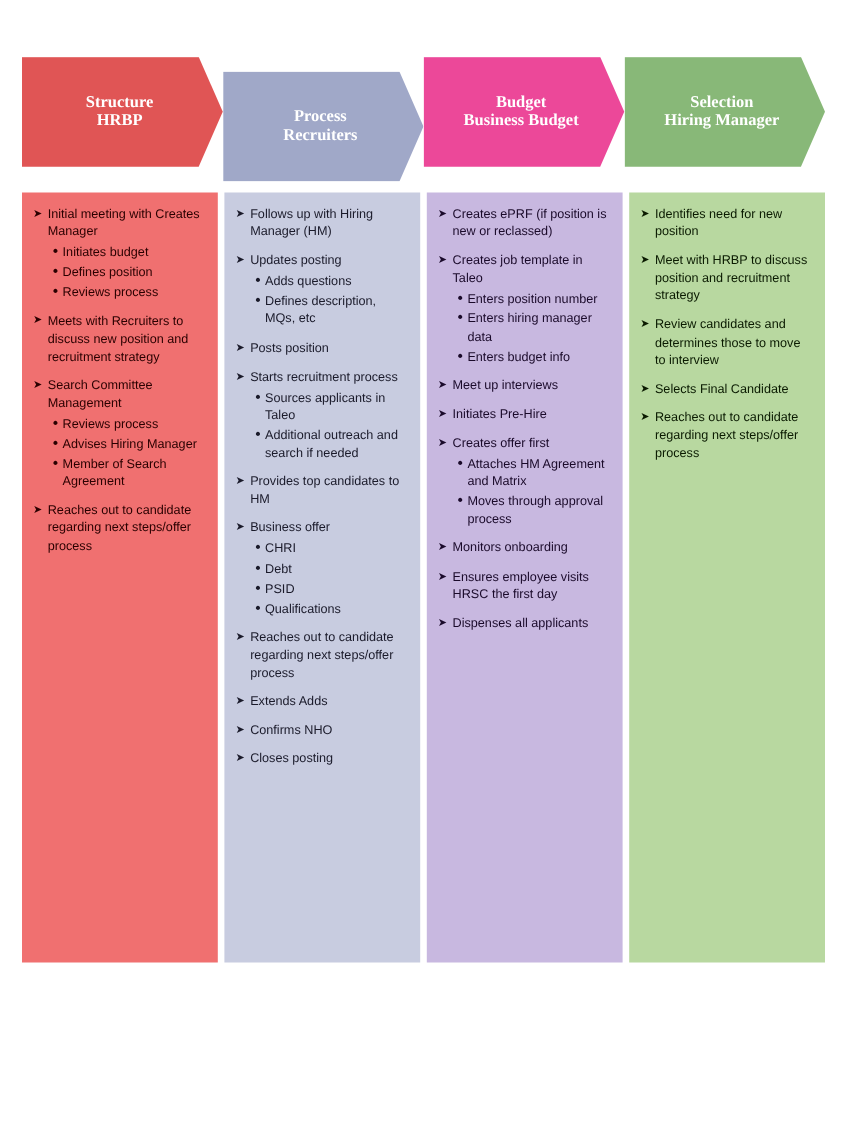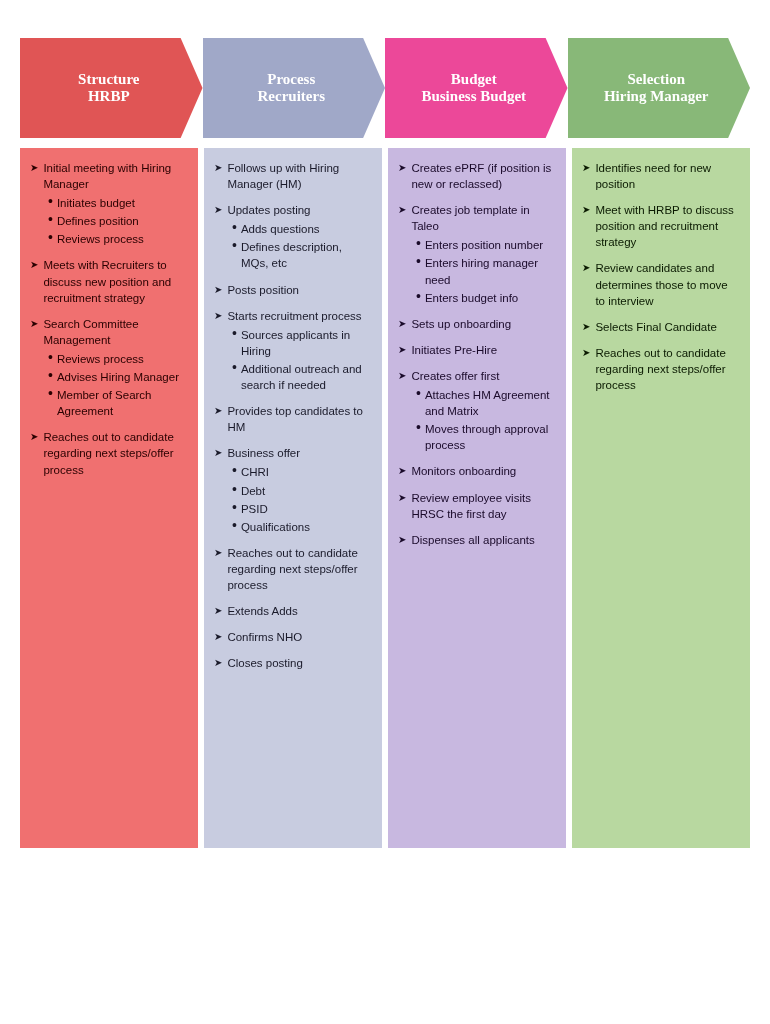--- a/index.html
+++ b/index.html
@@ -42,21 +42,21 @@
       color: #fff;
       position: relative;
       clip-path: polygon(0% 0%, 88% 0%, 100% 50%, 88% 100%, 0% 100%, 12% 50%);
       padding: 10px 20px 10px 30px;
     }
     .arrow-shape:first-of-type {
       clip-path: polygon(0% 0%, 88% 0%, 100% 50%, 88% 100%, 0% 100%);
       padding-left: 15px;
     }
     .arrow-hrbp { background-color: #e05555; }
-    .arrow-recruiters { background-color: #a0a8c8; }
+    .arrow-recruiters { background-color: #a0a8c8; margin-top: 27px; }
     .arrow-budget { background-color: #ec4899; }
     .arrow-selection { background-color: #88b878; }
 
     .columns-row {
       display: flex;
       width: 100%;
       gap: 6px;
       align-items: flex-start;
     }
     .column {
@@ -128,21 +128,21 @@
         <div><strong>Selection</strong><br><strong>Hiring Manager</strong></div>
       </div>
     </div>
   </div>
 
 <div class="columns-row">
 <div class="column col-hrbp">
       <div class="bullet-group">
         <div class="main-bullet">
           <span class="arrow-sym">➤</span>
-          <span>Initial meeting with Hiring Manager</span>
+          <span>Initial meeting with Creates Manager</span>
         </div>
         <div class="sub-bullets">
           <div class="sub-bullet">
             <span class="dot">•</span>
             <span>Initiates budget</span>
           </div>
           <div class="sub-bullet">
             <span class="dot">•</span>
             <span>Defines position</span>
           </div>
@@ -215,21 +215,21 @@
         </div>
       </div>
       <div class="bullet-group">
         <div class="main-bullet">
           <span class="arrow-sym">➤</span>
           <span>Starts recruitment process</span>
         </div>
         <div class="sub-bullets">
           <div class="sub-bullet">
             <span class="dot">•</span>
-            <span>Sources applicants in Hiring</span>
+            <span>Sources applicants in Taleo</span>
           </div>
           <div class="sub-bullet">
             <span class="dot">•</span>
             <span>Additional outreach and search if needed</span>
           </div>
         </div>
       </div>
       <div class="bullet-group">
         <div class="main-bullet">
           <span class="arrow-sym">➤</span>
@@ -297,32 +297,32 @@
           <span class="arrow-sym">➤</span>
           <span>Creates job template in Taleo</span>
         </div>
         <div class="sub-bullets">
           <div class="sub-bullet">
             <span class="dot">•</span>
             <span>Enters position number</span>
           </div>
           <div class="sub-bullet">
             <span class="dot">•</span>
-            <span>Enters hiring manager need</span>
+            <span>Enters hiring manager data</span>
           </div>
           <div class="sub-bullet">
             <span class="dot">•</span>
             <span>Enters budget info</span>
           </div>
         </div>
       </div>
       <div class="bullet-group">
         <div class="main-bullet">
           <span class="arrow-sym">➤</span>
-          <span>Sets up onboarding</span>
+          <span>Meet up interviews</span>
         </div>
       </div>
       <div class="bullet-group">
         <div class="main-bullet">
           <span class="arrow-sym">➤</span>
           <span>Initiates Pre-Hire</span>
         </div>
       </div>
       <div class="bullet-group">
         <div class="main-bullet">
@@ -342,21 +342,21 @@
       </div>
       <div class="bullet-group">
         <div class="main-bullet">
           <span class="arrow-sym">➤</span>
           <span>Monitors onboarding</span>
         </div>
       </div>
       <div class="bullet-group">
         <div class="main-bullet">
           <span class="arrow-sym">➤</span>
-          <span>Review employee visits HRSC the first day</span>
+          <span>Ensures employee visits HRSC the first day</span>
         </div>
       </div>
       <div class="bullet-group">
         <div class="main-bullet">
           <span class="arrow-sym">➤</span>
           <span>Dispenses all applicants</span>
         </div>
       </div>
     </div>
     <div class="column col-selection">

